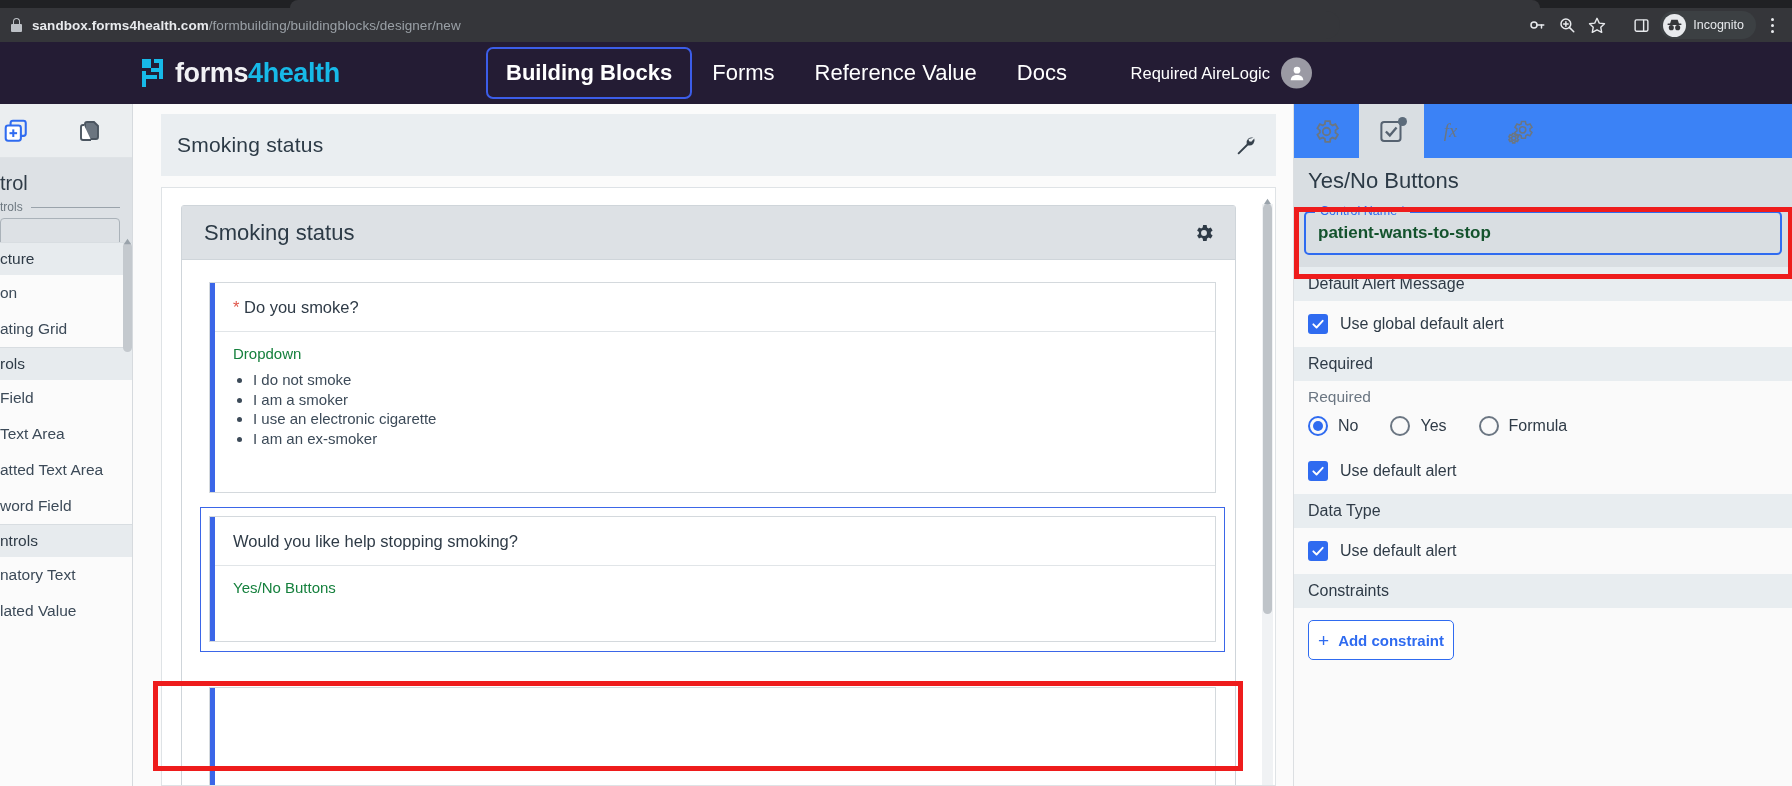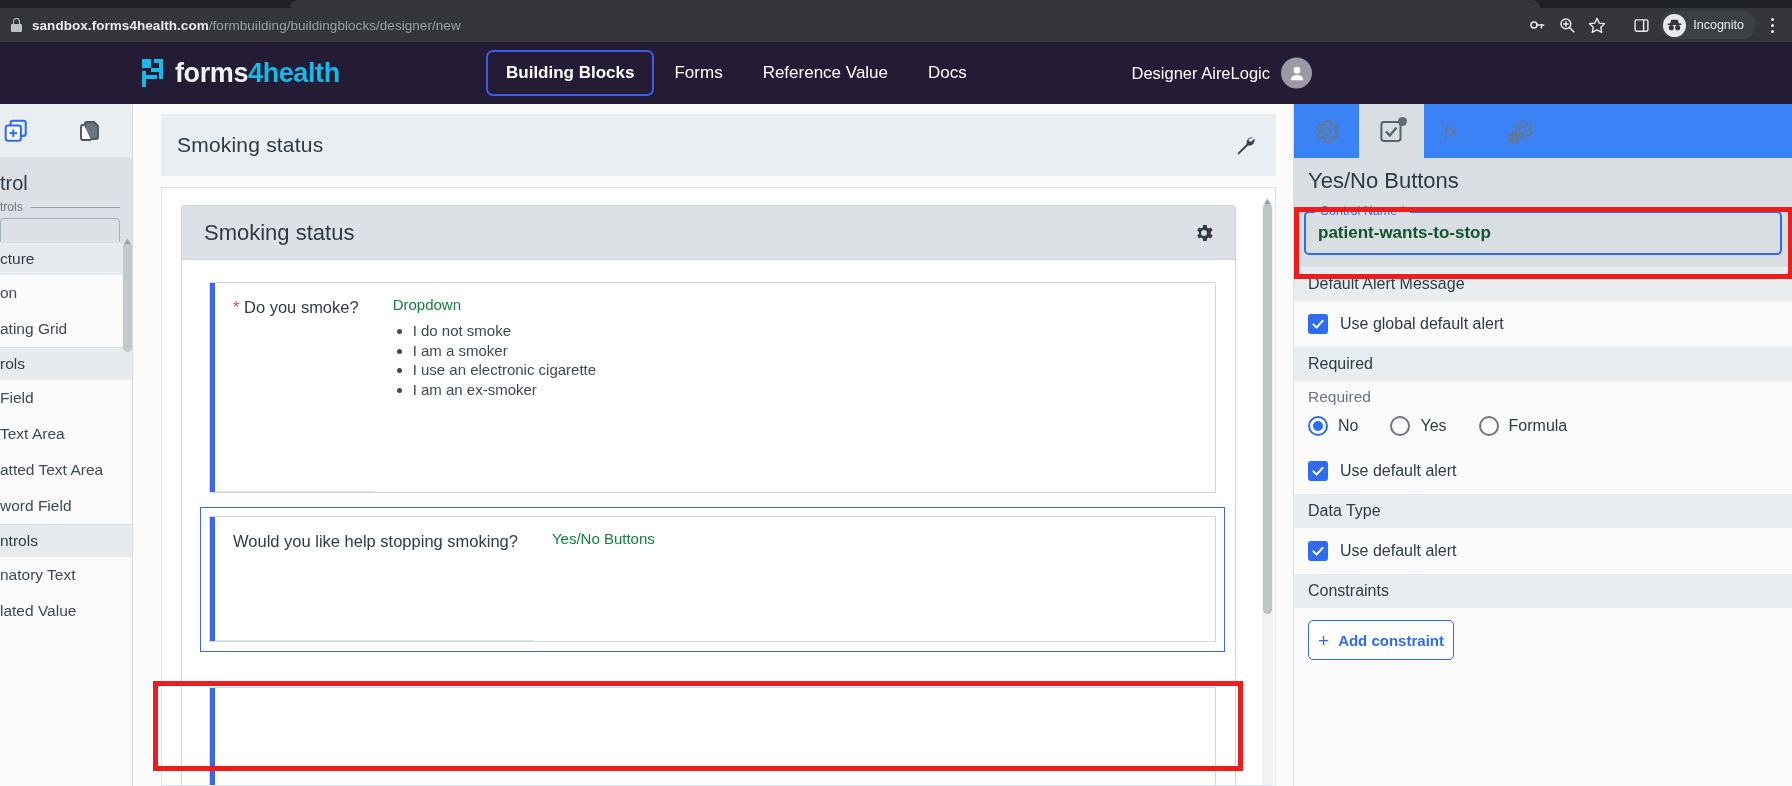--- a/index.html
+++ b/index.html
@@ -65,21 +65,21 @@
     background: #241c34;
     display: flex; align-items: center;
   }
   #logo-wrap { position: absolute; left: 140px; top: 50%; transform: translateY(-50%); display: flex; align-items: center; gap: 1px; }
   #logo-mark { width: 34px; height: 34px; position: relative; }
   #logo-text { font-size: 27px; font-weight: 700; letter-spacing: -0.4px; font-family: "Liberation Sans", sans-serif; }
   #logo-text .w { color: #f1f1f4; }
   #logo-text .c { color: #17b9e8; }
   #main-nav { position: absolute; left: 486px; top: 0; height: 62px; display: flex; align-items: center; gap: 0px; }
   .nav-item {
-    font-size: 17px; color: #ffffff; padding: 13px 20px;
+    font-size: 22px; color: #ffffff; padding: 13px 20px;
     border-radius: 7px; white-space: nowrap; cursor: pointer;
   }
   .nav-item.active { border: 2px solid #3c5de8; font-weight: 700; padding: 11px 18px; }
   #user-area { position: absolute; right: 480px; top: 50%; transform: translateY(-50%); display: flex; align-items: center; gap: 11px; }
   #user-name { font-size: 16.5px; color: #ffffff; white-space: nowrap; }
   #user-avatar { width: 31px; height: 31px; border-radius: 50%; background: #9b9aa4; display: flex; align-items: center; justify-content: center; }
 
   
   #body-area { position: absolute; top: 104px; left: 0; width: 1792px; height: 682px; background: #fbfbfb; }
 
@@ -135,21 +135,21 @@
   }
   #block-title { font-size: 22px; color: #2c3a46; font-family: "Liberation Sans Narrow","Liberation Sans", sans-serif; }
   #block-gear { margin-left: auto; cursor: pointer; width: 26px; height: 26px; display:flex; align-items:center; justify-content:center;}
 
   .qwrap { position: absolute; left: 27px; width: 1007px; }
   .qcard {
     background: #ffffff; border: 1px solid #d4d9dd;
     display: flex; min-height: 100px;
   }
   .qbar { width: 5px; background: #3b66e8; flex: 0 0 auto; }
-  .qbody { flex: 1; display: flex; }
+  .qbody { flex: 1; display: flex; flex-direction: column; }
   .qlabel-row {
     padding: 15px 16px 14px 18px; border-bottom: 1px solid #e1e5e8;
     font-size: 16.5px; color: #2f3b47;
   }
   .req-star { color: #e0564a; }
   .qtype-row { padding: 13px 16px 16px 18px; }
   .qtype { font-size: 15px; color: #15803d; }
   .qopts { list-style: disc; margin: 8px 0 0 20px; }
   .qopts li { font-size: 15px; color: #3c4a58; line-height: 19.5px; margin-bottom: 0px; }
 
@@ -279,21 +279,21 @@
   </div>
 
   <nav id="main-nav">
     <div class="nav-item active">Building Blocks</div>
     <div class="nav-item">Forms</div>
     <div class="nav-item">Reference Value</div>
     <div class="nav-item">Docs</div>
   </nav>
 
   <div id="user-area">
-    <span id="user-name">Designer AireLogic</span>
+    <span id="user-name">Required AireLogic</span>
     <span id="user-avatar">
       <svg width="20" height="20" viewBox="0 0 24 24" fill="#ffffff">
         <circle cx="12" cy="8" r="4"></circle>
           <path d="M4.5 20c0-4.1 3.4-6.2 7.5-6.2s7.5 2.1 7.5 6.2z"></path>
       </svg>
     </span>
   </div>
 </div>
 
 <div id="body-area">

